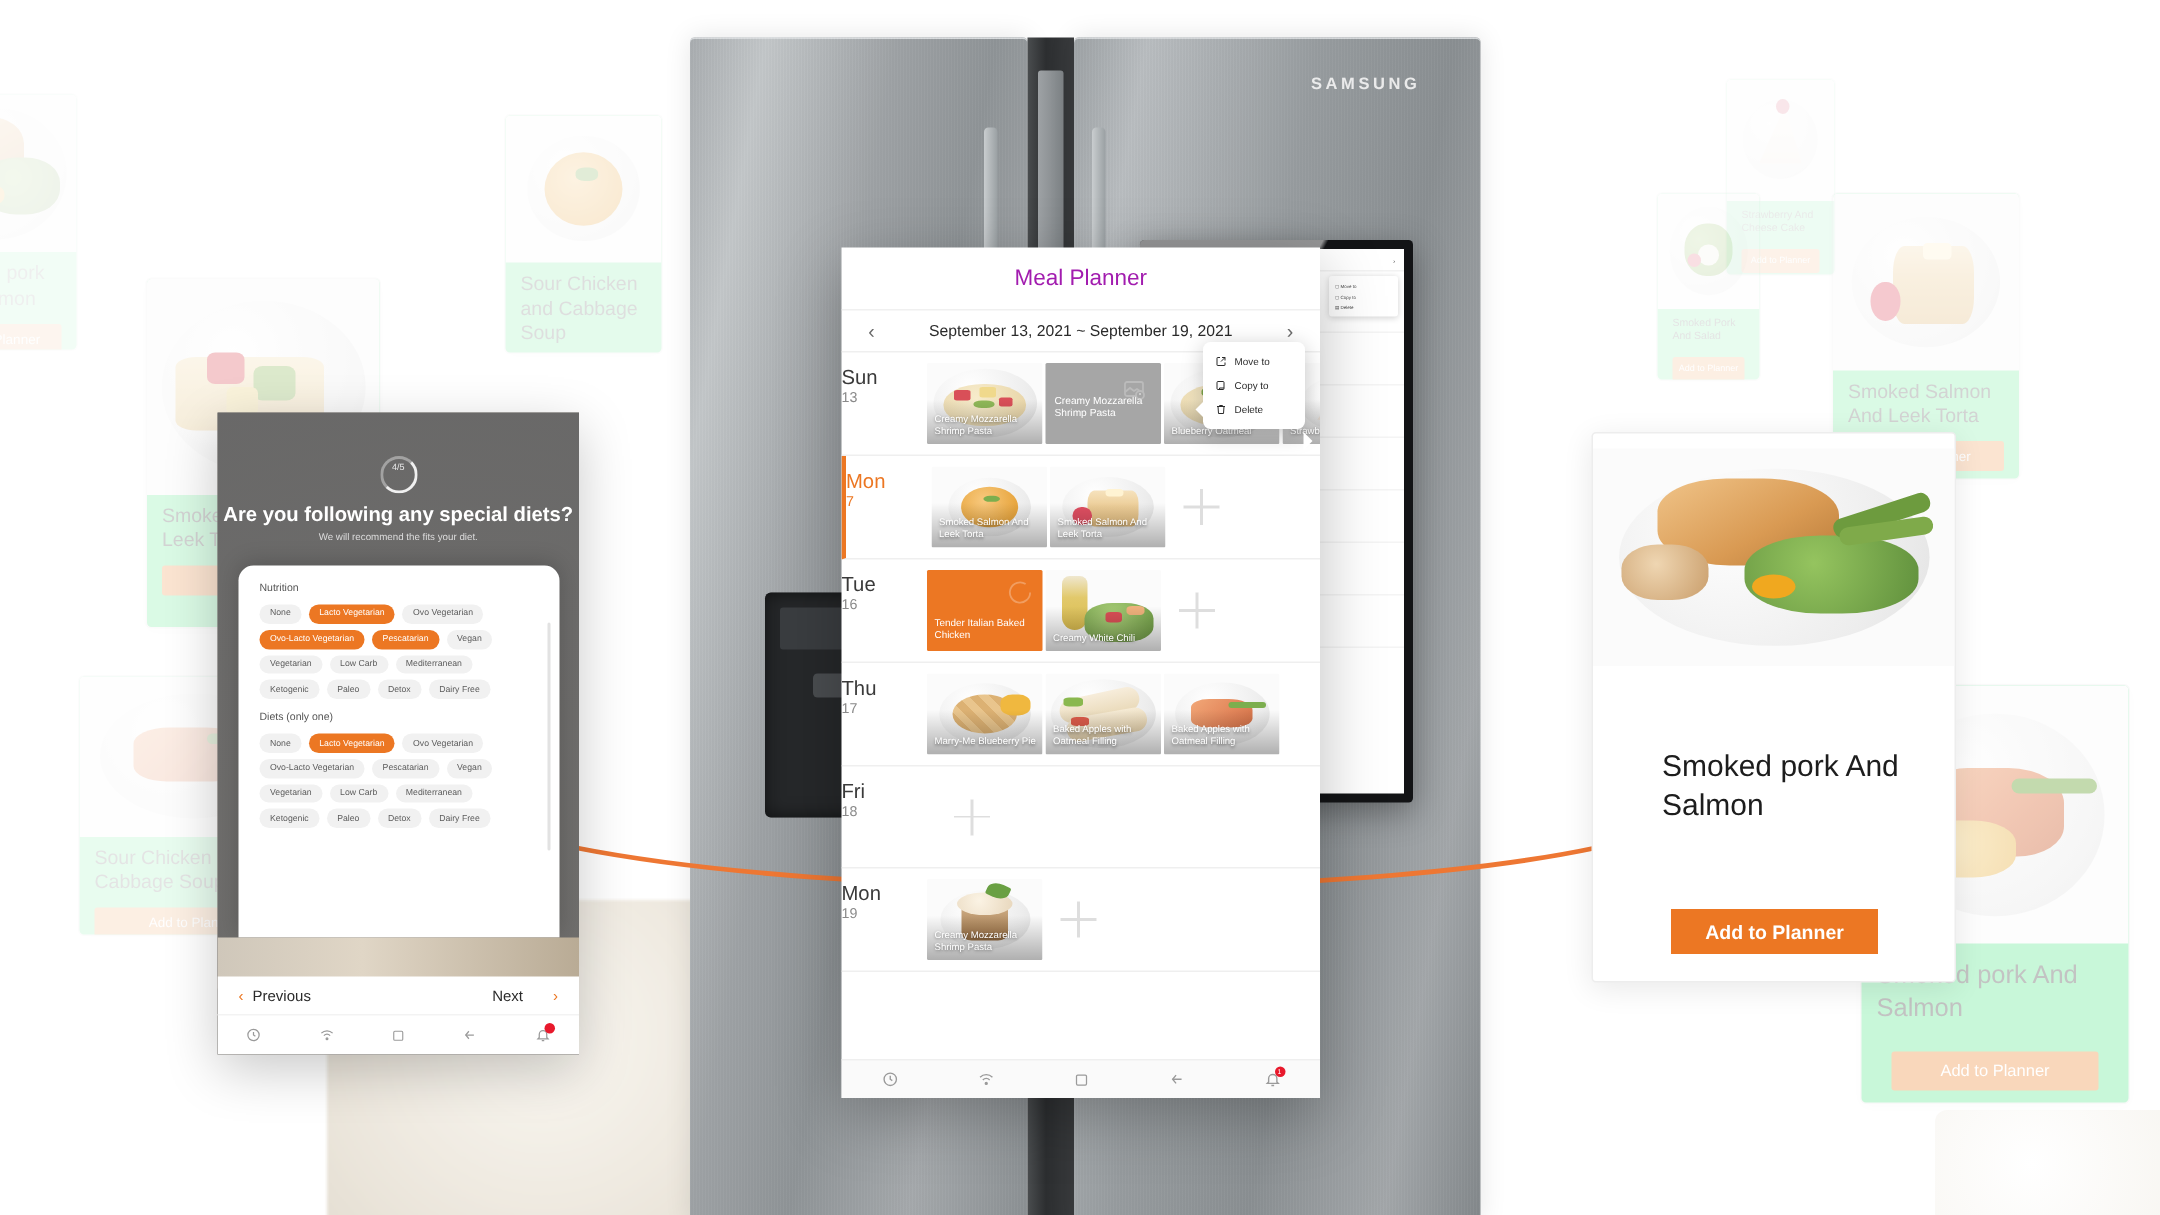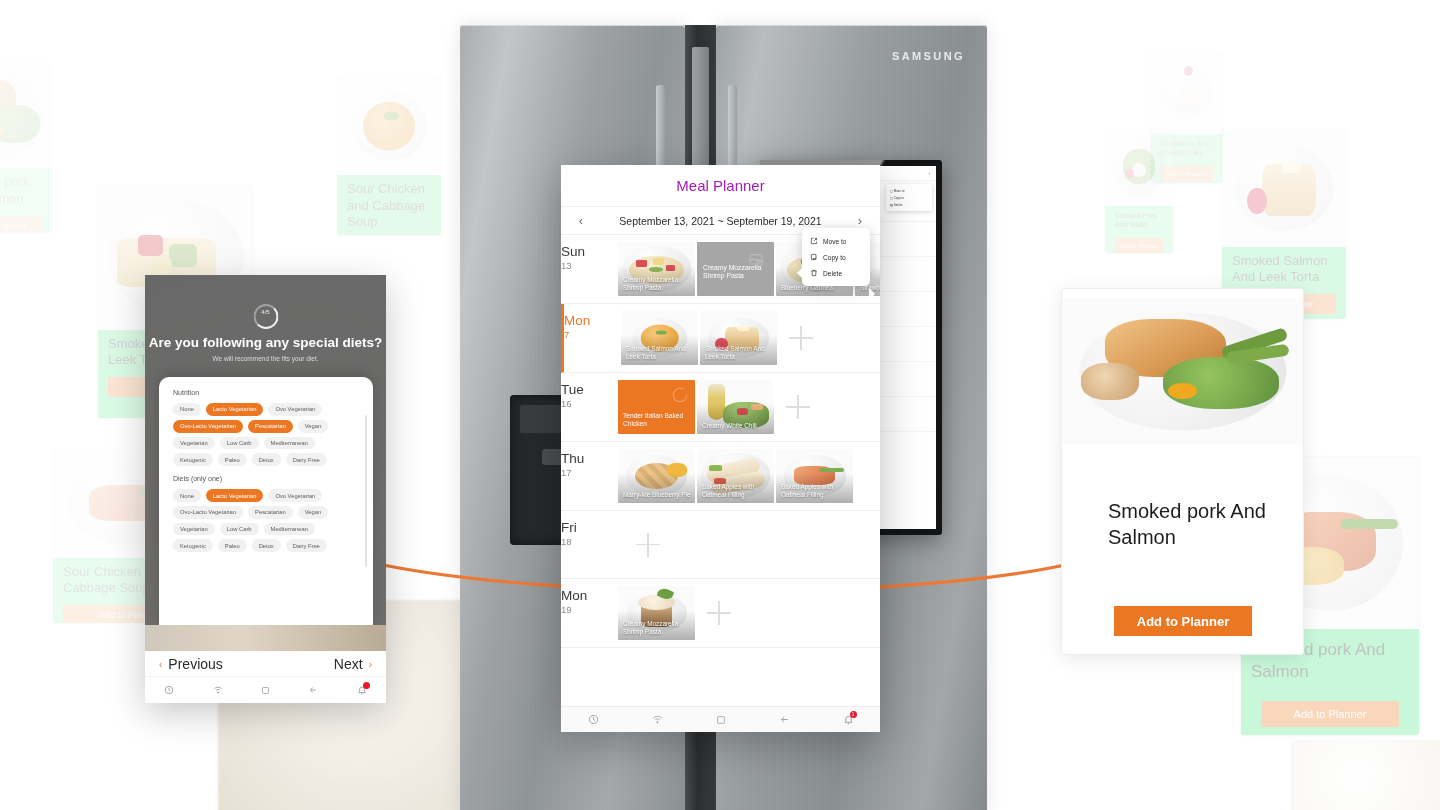--- a/index.html
+++ b/index.html
@@ -101,21 +101,21 @@
     background:linear-gradient(100deg,#a9adb0 0%,#c3c7c9 14%,#9ea2a5 38%,#8f9497 56%,#a5a9ac 78%,#8b9093 100%);
     box-shadow:inset 0 1px 0 #d8dbdd, 0 0 18px rgba(0,0,0,.10);}
   .door.right{left:256px;width:271px;
     background:linear-gradient(100deg,#9da2a5 0%,#b9bdc0 12%,#979c9f 40%,#8a8f92 62%,#a3a7aa 84%,#83888b 100%);
     box-shadow:inset 0 1px 0 #d4d7d9, 0 0 18px rgba(0,0,0,.10);}
   .door .grain{position:absolute;inset:0;opacity:.35;
     background:repeating-linear-gradient(90deg,rgba(255,255,255,.07) 0 1px,rgba(0,0,0,.045) 1px 2px);}
   .gap{position:absolute;left:225px;top:0;width:31px;height:790px;background:linear-gradient(90deg,#4a4d4f,#2c2e30 40%,#3a3c3e);}
   .hinge{position:absolute;left:232px;top:22px;width:17px;height:470px;
          background:linear-gradient(90deg,#9ea2a5,#7e8386);border-radius:2px;}
-  .samsung{position:absolute;right:22px;top:25px;color:#f2f2f2;font-size:11px;letter-spacing:2.4px;
+  .samsung{position:absolute;right:40px;top:25px;color:#f2f2f2;font-size:11px;letter-spacing:2.4px;
            font-weight:bold;font-family:"Liberation Sans",sans-serif;opacity:.92;}
   .familyhub{position:absolute;left:300px;top:135px;width:182px;height:375px;background:#131416;
              border-radius:3px;box-shadow:0 6px 22px rgba(0,0,0,.35);overflow:hidden;}
   .fh-screen{position:absolute;left:6px;top:6px;right:6px;bottom:6px;background:#fff;overflow:hidden;}
   .fh-glare{position:absolute;inset:0;background:linear-gradient(118deg,rgba(255,255,255,.55) 0 32%,rgba(255,255,255,0) 33%);}
   .dispenser{position:absolute;left:50px;top:370px;width:90px;height:150px;background:#26282a;border-radius:4px;
              box-shadow:inset 0 0 12px rgba(0,0,0,.6);}
   .dispenser .panel{position:absolute;left:10px;top:10px;right:10px;height:28px;background:#3a3d40;border-radius:2px;}
   .dispenser .spout{position:absolute;left:50%;top:54px;transform:translateX(-50%);width:26px;height:16px;background:#4a4d50;border-radius:3px;}
   .handle{position:absolute;background:linear-gradient(90deg,#c9cdcf,#9aa0a3);border-radius:3px;}
@@ -142,21 +142,21 @@
         box-sizing:border-box;overflow:hidden;}
   .diet .sec{font-size:7px;color:#555;margin:0 0 7px;}
   .chips{display:flex;flex-wrap:wrap;gap:4px 5px;margin-bottom:9px;}
   .chip{font-size:5.8px;padding:3.4px 7px;border-radius:9px;background:#f1f1f1;color:#5c5c5c;white-space:nowrap;}
   .chip.on{background:#ec7723;color:#fff;}
   .diet .scrollbar{position:absolute;right:6px;top:38px;width:2px;height:152px;background:#e2e2e2;border-radius:2px;}
   .diet .foodstrip{position:absolute;left:0;right:0;top:350px;height:34px;
         background:linear-gradient(90deg,#cfc7ba,#e0d6c6 40%,#b9ab95);}
   .diet .navbar{position:absolute;left:0;right:0;bottom:26px;height:26px;background:#fff;
         display:flex;align-items:center;justify-content:space-between;padding:0 14px;box-sizing:border-box;}
-  .diet .navbar .lbl{font-size:14px;color:#2b2b2b;}
+  .diet .navbar .lbl{font-size:10px;color:#2b2b2b;}
   .diet .navbar .ch{color:#ec7723;font-size:10px;}
   .diet .sysbar{position:absolute;left:0;right:0;bottom:0;height:26px;background:#fff;
         display:flex;align-items:center;justify-content:space-around;border-top:1px solid #f3f3f3;}
 
   
   .mp{position:absolute;left:561px;top:165px;width:319px;height:567px;background:#fff;
       box-shadow:0 12px 40px rgba(0,0,0,.26);overflow:hidden;}
   .mp-title{height:41px;display:flex;align-items:center;justify-content:center;
       font-size:15px;color:#a21caf;border-bottom:1px solid #f0f0f0;}
   .mp-week{height:28px;display:flex;align-items:center;justify-content:space-between;
@@ -404,21 +404,21 @@
       <div class="scrollbar"></div>
     </div>
 
     <div class="foodstrip"></div>
 
     <div class="navbar">
       <div style="display:flex;align-items:center;gap:6px;">
         <span class="ch">‹</span>
         <span class="lbl">Previous</span>
       </div>
-      <div style="display:flex;align-items:center;gap:6px;">
+      <div style="display:flex;align-items:center;gap:20px;">
         <span class="lbl">Next</span>
         <span class="ch">›</span>
       </div>
     </div>
 
     <div class="sysbar">
       <span>
         <svg width="10" height="10" viewBox="0 0 24 24" fill="none" stroke="#9a9a9a" stroke-width="2">
             <circle cx="12" cy="12" r="9"></circle>
             <path d="M12 7v5l3 2"></path>

